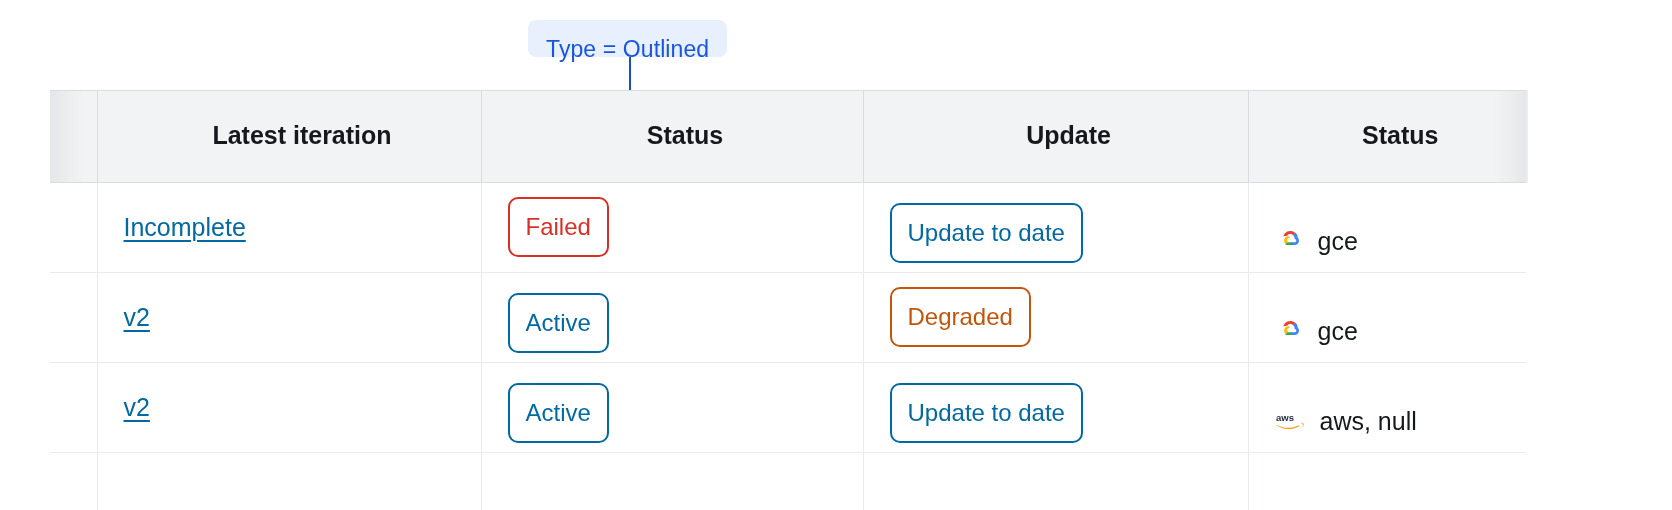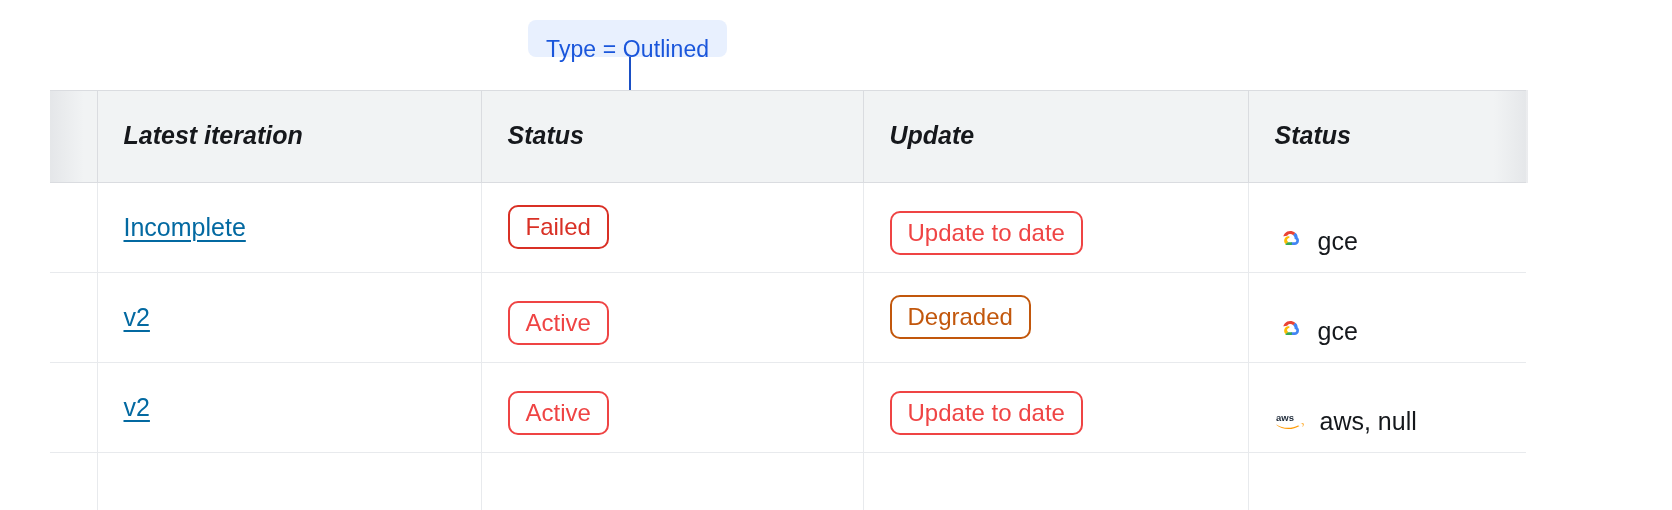--- a/index.html
+++ b/index.html
@@ -79,27 +79,26 @@
   table.grid col.c-stat  { width: 382px; }
   table.grid col.c-par   { width: 385px; }
   table.grid col.c-svc   { width: 278px; }
 
   thead th {
     height: 92px;
     background: #f1f3f4;
     border-bottom: 1px solid #dadce0;
     border-right: 1px solid #dadce0;
     padding: 0 0 0 26px;
-    text-align: left;
+    text-align: center;
     vertical-align: middle;
     font-size: 25px;
     font-weight: bold;
     color: #16181c;
     box-sizing: border-box;
-    font-style: italic;
   }
   thead th.pad-col {
     padding: 0;
     border-right: 1px solid #dadce0;
   }
   thead th.last { border-right: none; }
 
   tbody td {
     height: 90px;
     background: #ffffff;
@@ -120,33 +119,33 @@
     text-underline-offset: 4px;
     text-decoration-thickness: 2px;
     cursor: pointer;
   }
 
   
   .chip {
     display: inline-flex;
     align-items: center;
     justify-content: center;
-    height: 44px;
+    height: 60px;
     padding: 0 16px;
     border-radius: 10px;
     border: 2px solid currentColor;
     background: #ffffff;
     font-size: 24px;
     line-height: 1;
     white-space: nowrap;
     cursor: default;
     box-sizing: border-box;
   }
   .chip.red    { color: #d93025; }
-  .chip.green  { color: #ef4444; margin-top: 12px; }
+  .chip.green  { color: #0369a1; margin-top: 12px; }
   .chip.orange { color: #c2570c; }
 
   
   .svc {
     display: flex;
     align-items: center;
     gap: 13px;
     margin-top: 28px;
   }
   .svc-label {

